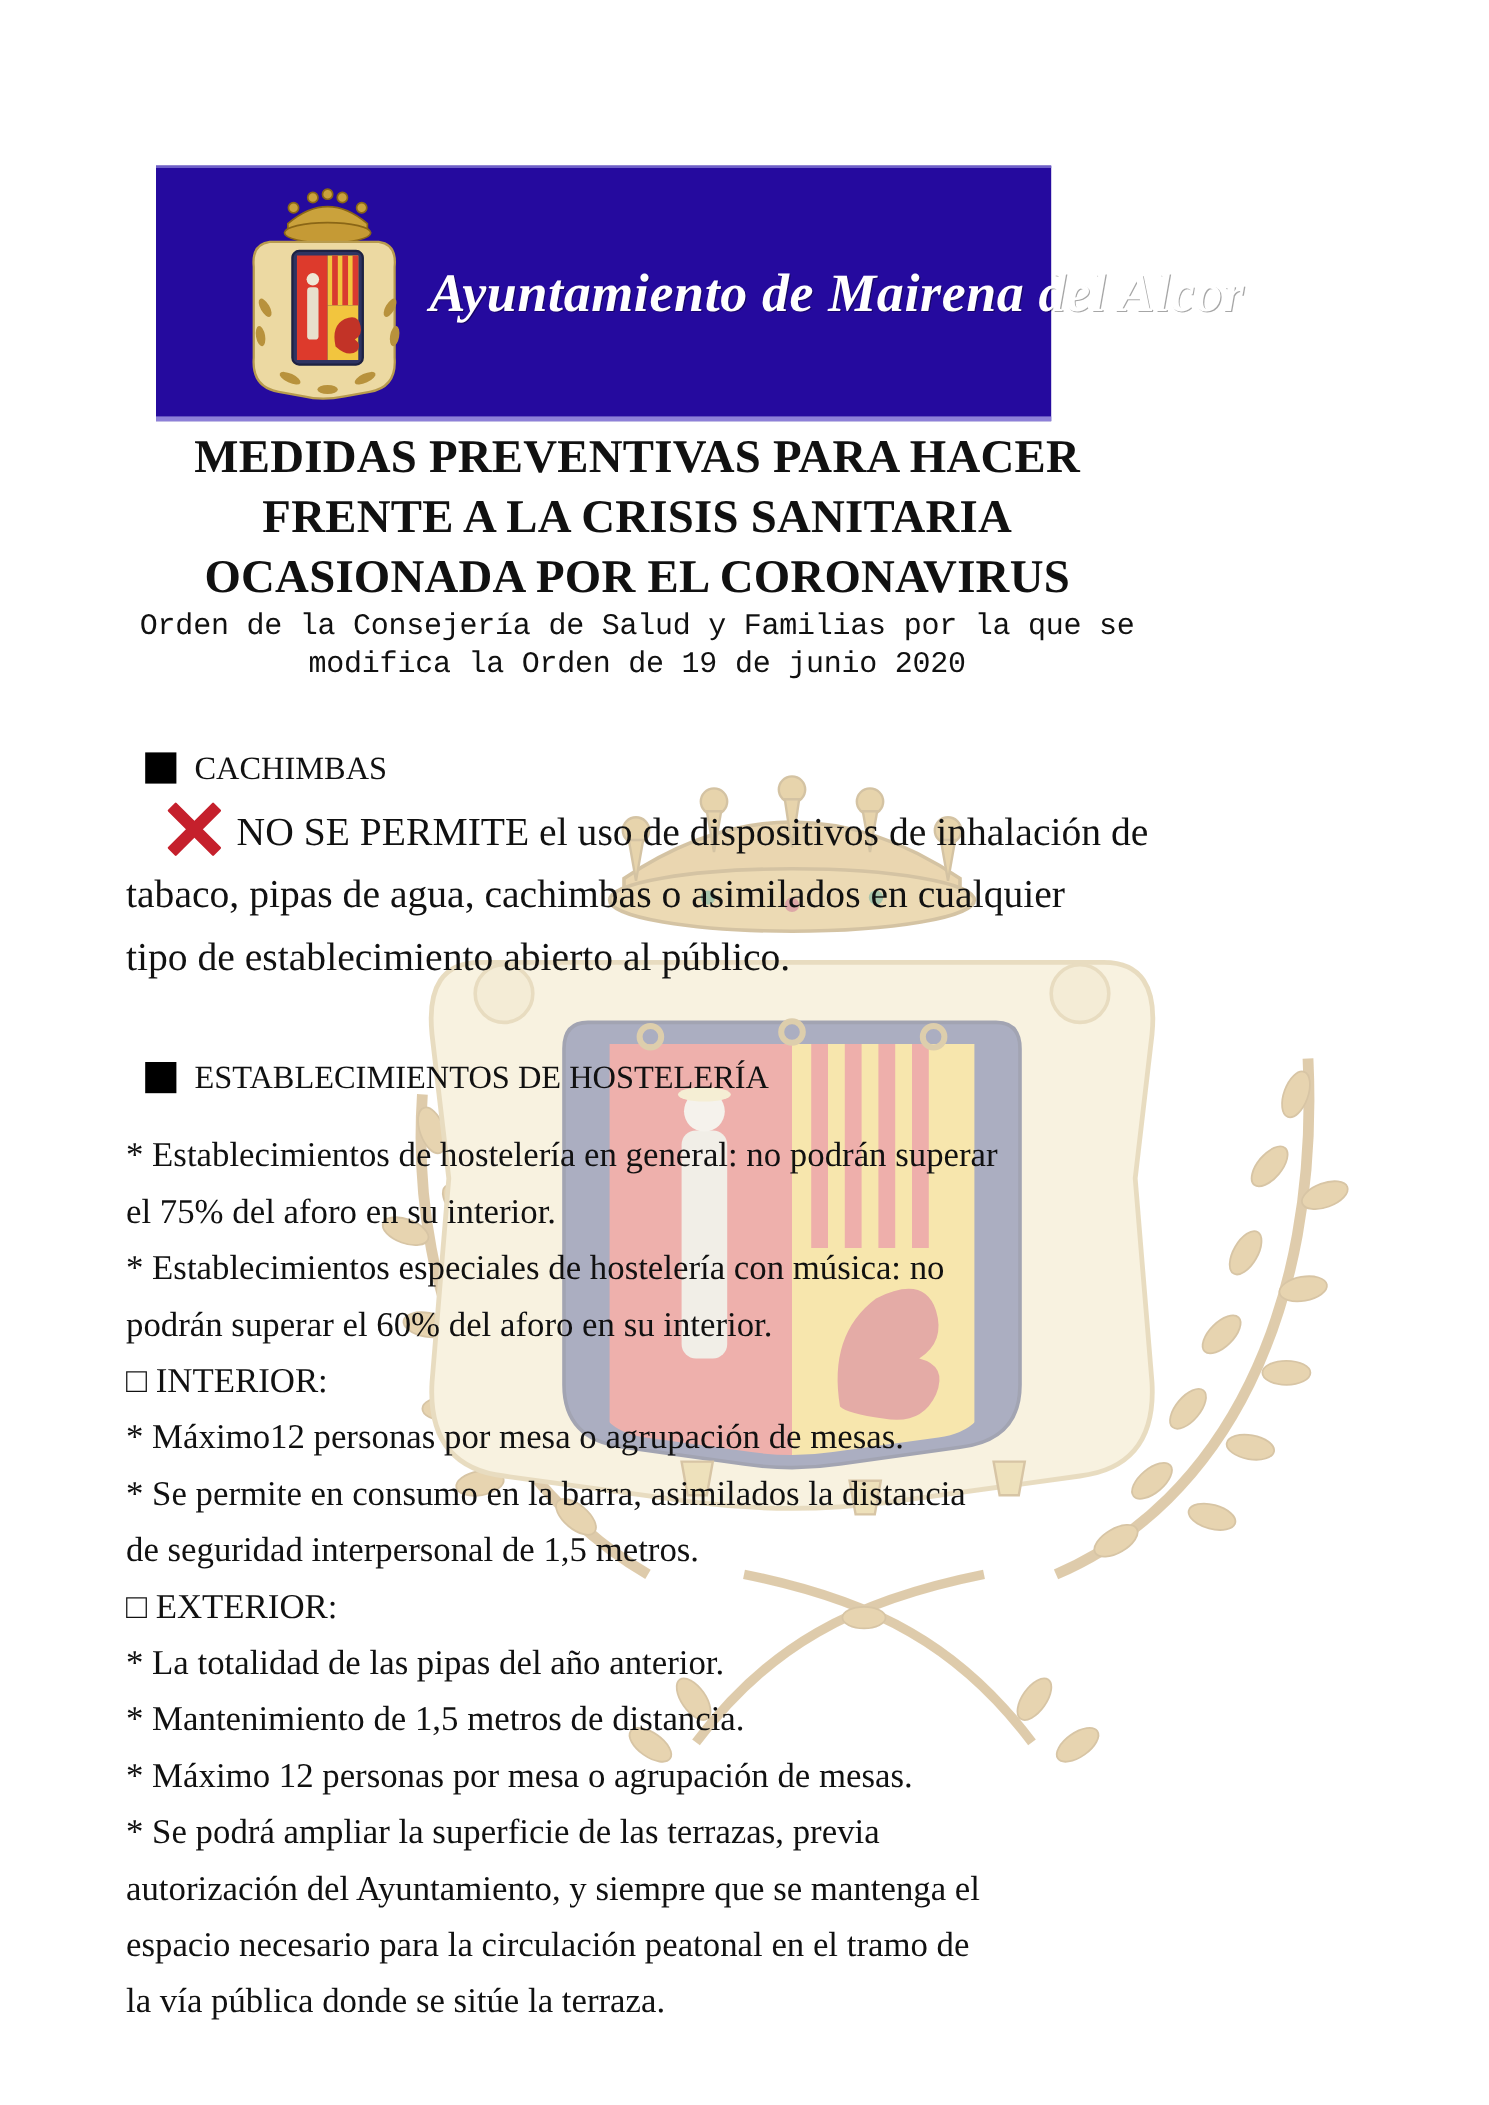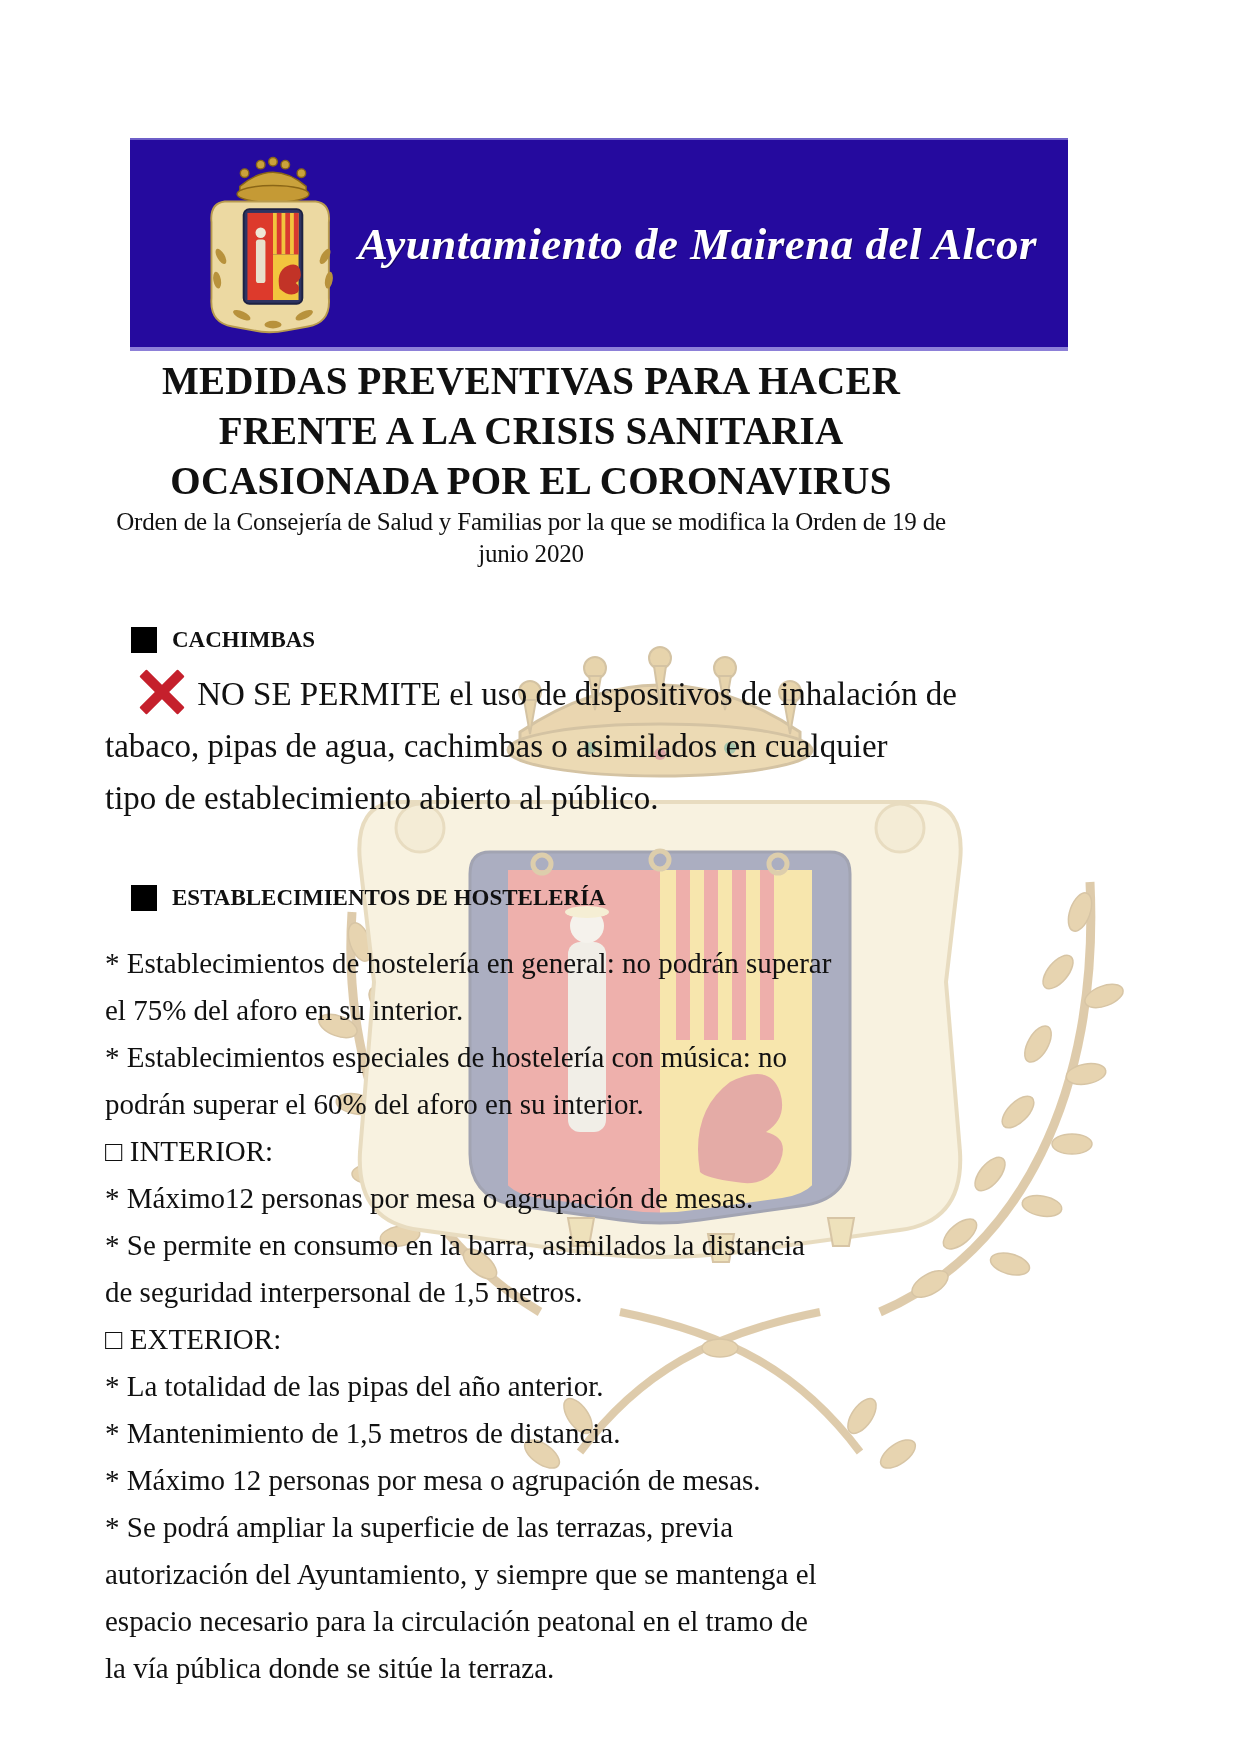--- a/index.html
+++ b/index.html
@@ -3,34 +3,34 @@
 <meta charset="utf-8">
 <style>
   html,body{margin:0;padding:0;background:#ffffff;}
   #page{position:relative;width:1241px;height:1754px;background:#ffffff;overflow:hidden;
         font-family:"Liberation Serif","DejaVu Serif",serif;color:#111111;}
 
   
   .watermark{position:absolute;left:280px;top:612px;width:880px;height:870px;opacity:.42;pointer-events:none;}
 
   
-  .banner{position:absolute;left:130px;top:138px;width:938px;height:213px;background:#250a9e;
+  .banner{position:absolute;left:130px;top:138px;width:746px;height:213px;background:#250a9e;
           border-top:2px solid #6e5fc8;border-bottom:4px solid #8d80d8;box-sizing:border-box;}
   .banner .crest{position:absolute;left:72px;top:12px;width:142px;height:190px;}
   .banner-title{position:absolute;left:228px;top:78px;color:#ffffff;font-style:italic;font-weight:600;
                 font-size:45px;white-space:nowrap;letter-spacing:.5px;
                 text-shadow:1px 1px 0 rgba(0,0,0,.35);}
 
   
   .main{position:absolute;left:105px;top:356px;width:852px;}
 
   .title-block{text-align:center;font-weight:bold;font-size:39px;line-height:50px;letter-spacing:.2px;}
-  .subtitle{text-align:center;font-size:25px;line-height:32px;letter-spacing:-.2px;}
-
-  .sec-heading{display:flex;align-items:center;margin-left:26px;font-weight:bold;font-size:23px;line-height:44px;}
+  .subtitle{text-align:center;font-size:25px;line-height:32px;letter-spacing:-.2px;font-family:Liberation Mono, monospace;}
+
+  .sec-heading{display:flex;align-items:center;margin-left:16px;font-weight:normal;font-size:27px;line-height:44px;}
   .sec-heading .sq{display:inline-block;width:26px;height:26px;background:#000;margin-right:15px;flex:0 0 auto;}
 
   .sec1-heading{margin-top:48px;}
   .sec1-body{margin-top:6px;font-size:33px;line-height:52px;}
   .sec2-heading{margin-top:52px;}
   .sec2-body{margin-top:20px;font-size:29px;line-height:47px;}
   .body-line{white-space:nowrap;}
 
   .x-line{margin-left:18px;white-space:nowrap;text-align:right;}
   .xmark{display:inline-block;position:relative;width:46px;height:44px;margin-right:12px;vertical-align:-9px;}

